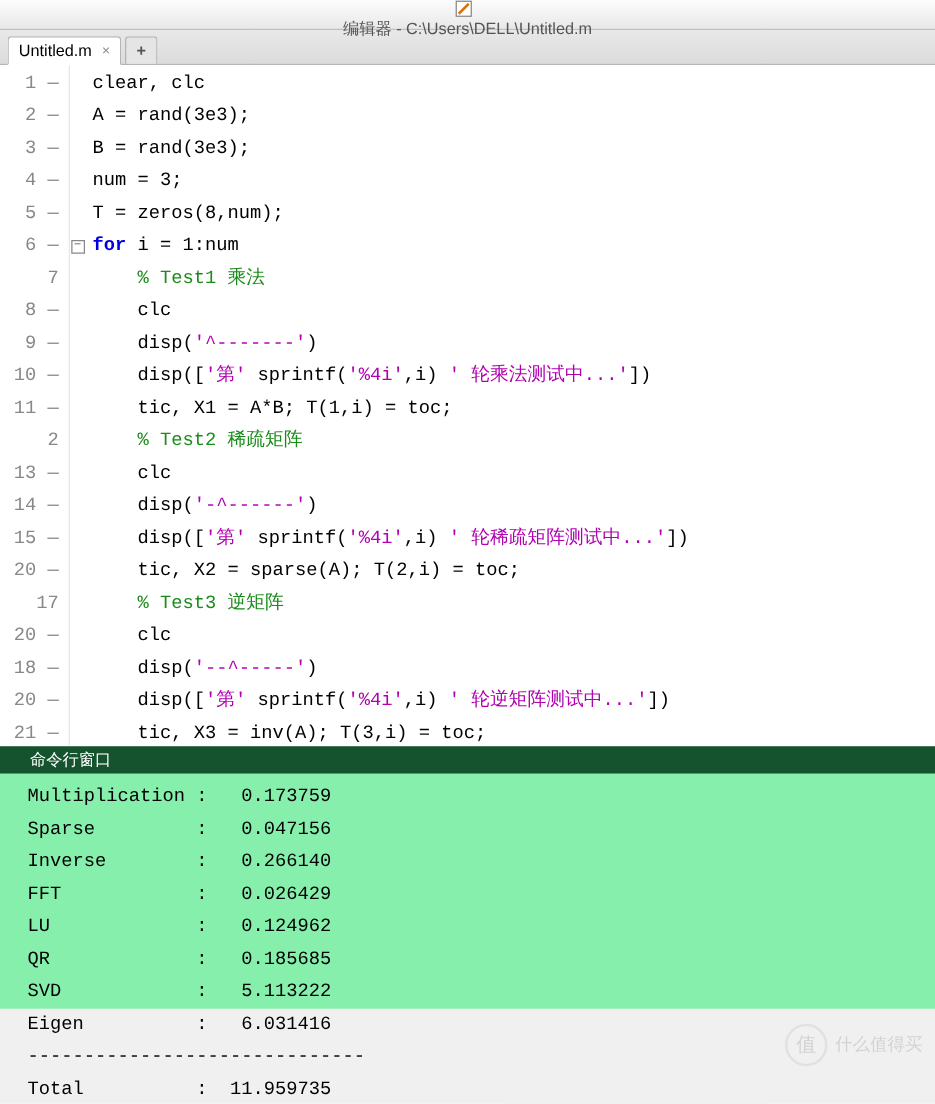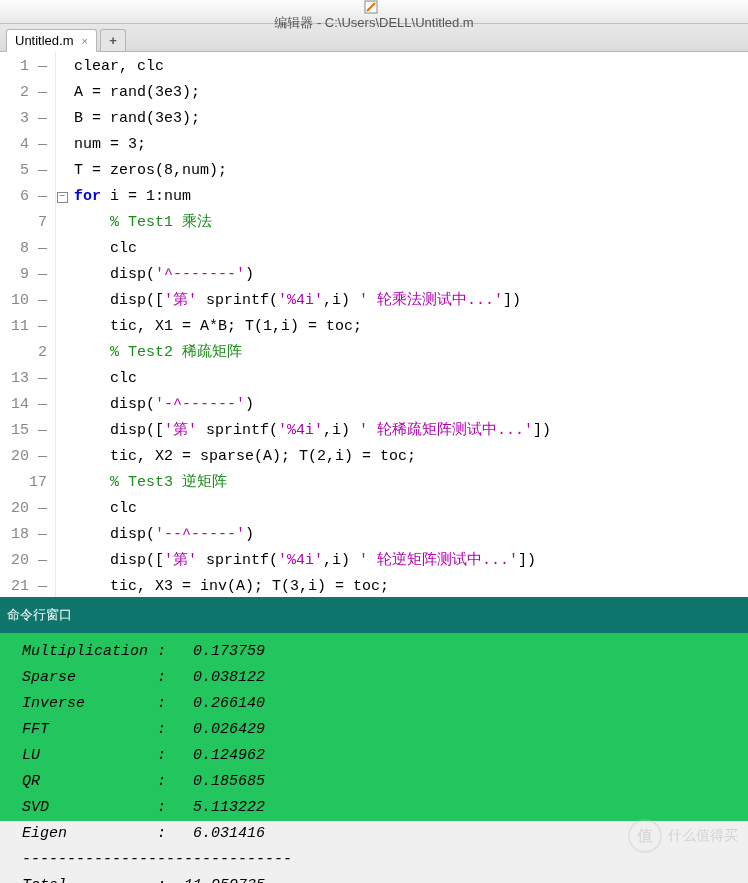--- a/index.html
+++ b/index.html
@@ -127,36 +127,35 @@
 .code {
   padding: 2px 0 0 6px;
   white-space: pre;
   color: #000;
 }
 .code .line { height: 26px; line-height: 26px; }
 .kw { color: #0000e0; font-weight: bold; }
 .cm { color: #1a8c1a; }
 .st { color: #b000b0; }
 .console-hdr {
-  background: #0f766e;
+  background: #14532d;
   color: #fff;
   font-size: 13px;
-  padding: 3px 7px;
-  height: 36px;
+  padding: 3px 24px;
+  height: 22px;
   display: flex;
   align-items: center;
 }
 .console {
-  background: #22c55e;
+  background: #86efac;
   font-family: Consolas, "Courier New", monospace;
   font-size: 15px;
   padding: 6px 0 0 22px;
   color: #000;
   height: 188px;
-  font-style: italic;
 }
 .console .row { height: 26px; line-height: 26px; white-space: pre; }
 .watermark {
   position: absolute;
   right: 10px;
   bottom: 30px;
   display: flex;
   align-items: center;
   opacity: 0.28;
   font-size: 14px;
@@ -239,21 +238,21 @@
       <div class="fc"></div>
     </div>
   <div class="code" id="code"><div class="line"><span>clear, clc</span></div><div class="line"><span>A = rand(3e3);</span></div><div class="line"><span>B = rand(3e3);</span></div><div class="line"><span>num = 3;</span></div><div class="line"><span>T = zeros(8,num);</span></div><div class="line"><span class="kw">for</span><span> i = 1:num</span></div><div class="line"><span>    </span><span class="cm">% Test1 乘法</span></div><div class="line"><span>    clc</span></div><div class="line"><span>    disp(</span><span class="st">'^-------'</span><span>)</span></div><div class="line"><span>    disp([</span><span class="st">'第'</span><span> sprintf(</span><span class="st">'%4i'</span><span>,i) </span><span class="st">' 轮乘法测试中...'</span><span>])</span></div><div class="line"><span>    tic, X1 = A*B; T(1,i) = toc;</span></div><div class="line"><span>    </span><span class="cm">% Test2 稀疏矩阵</span></div><div class="line"><span>    clc</span></div><div class="line"><span>    disp(</span><span class="st">'-^------'</span><span>)</span></div><div class="line"><span>    disp([</span><span class="st">'第'</span><span> sprintf(</span><span class="st">'%4i'</span><span>,i) </span><span class="st">' 轮稀疏矩阵测试中...'</span><span>])</span></div><div class="line"><span>    tic, X2 = sparse(A); T(2,i) = toc;</span></div><div class="line"><span>    </span><span class="cm">% Test3 逆矩阵</span></div><div class="line"><span>    clc</span></div><div class="line"><span>    disp(</span><span class="st">'--^-----'</span><span>)</span></div><div class="line"><span>    disp([</span><span class="st">'第'</span><span> sprintf(</span><span class="st">'%4i'</span><span>,i) </span><span class="st">' 轮逆矩阵测试中...'</span><span>])</span></div><div class="line"><span>    tic, X3 = inv(A); T(3,i) = toc;</span></div></div>
 </div>
 
 <div class="console-hdr">
   <span>命令行窗口</span>
 </div>
 <div class="console" id="console">
     <div class="row">Multiplication :   0.173759</div>
-    <div class="row">Sparse         :   0.038122</div>
+    <div class="row">Sparse         :   0.047156</div>
     <div class="row">Inverse        :   0.266140</div>
     <div class="row">FFT            :   0.026429</div>
     <div class="row">LU             :   0.124962</div>
     <div class="row">QR             :   0.185685</div>
     <div class="row">SVD            :   5.113222</div>
     <div class="row">Eigen          :   6.031416</div>
     <div class="row">------------------------------</div>
     <div class="row">Total          :  11.959735</div>
   </div>
 

